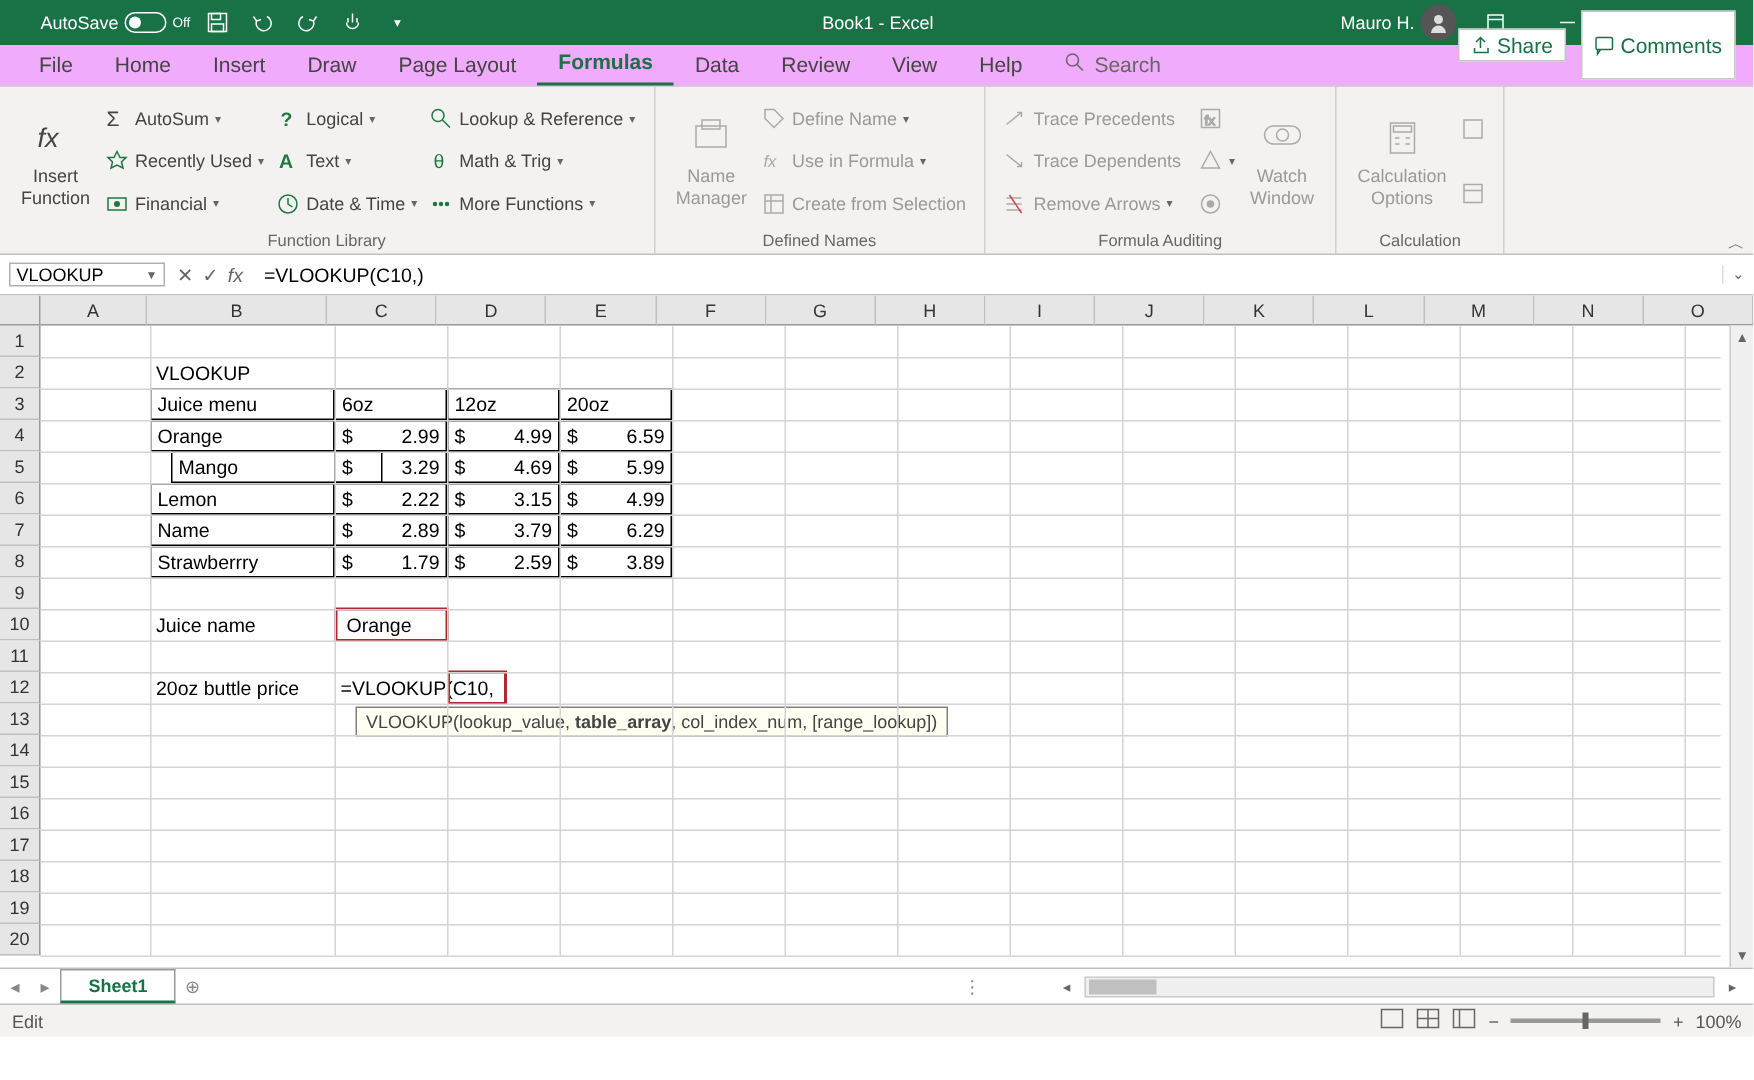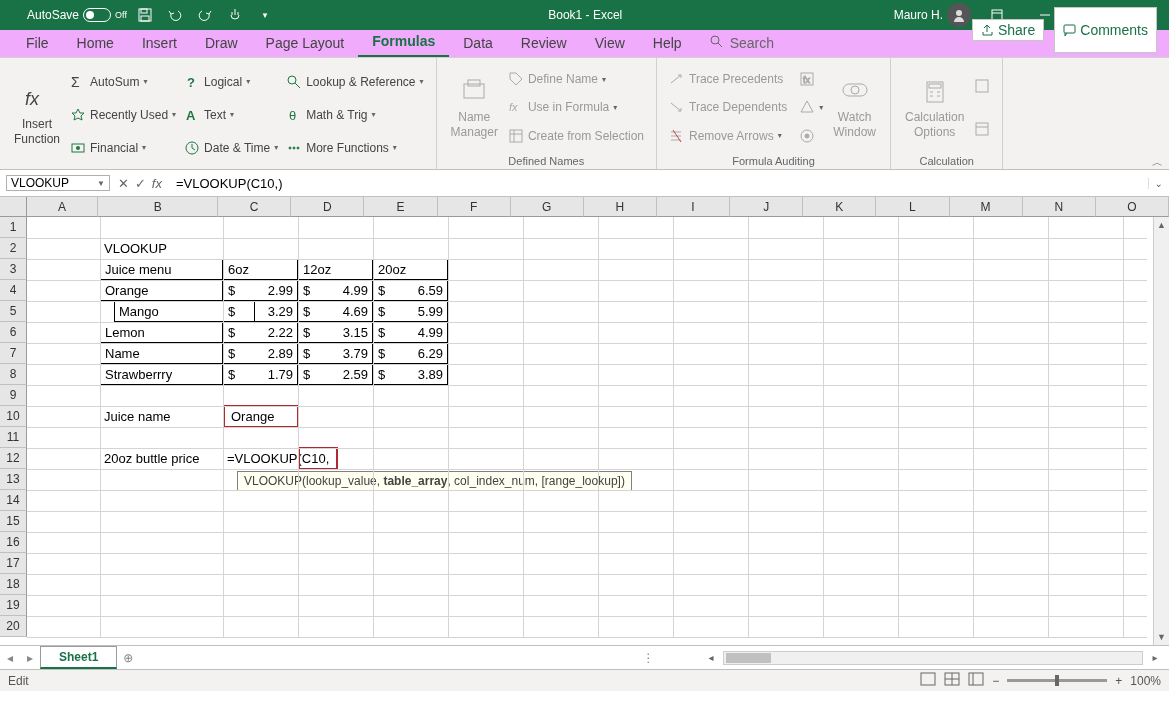--- a/index.html
+++ b/index.html
@@ -268,20 +268,21 @@
             <svg width="16" height="16" stroke="#1e7840" fill="none">
               <circle cx="4" cy="8" r="1" fill="#1e7840"></circle>
               <circle cx="8" cy="8" r="1" fill="#1e7840"></circle>
               <circle cx="12" cy="8" r="1" fill="#1e7840"></circle>
             </svg>
             <span>More Functions</span>
             <span class="dd">▾</span>
           </div>
       </div>
     </div>
+    <div class="rgroup-name">Function Library</div>
   </div>
 
   <div class="rgroup">
     <div class="rgroup-body">
       <div class="big-btn disabled">
         <div class="ico">
             <svg width="28" height="28" stroke="#aaa" fill="none">
               <rect x="4" y="6" width="20" height="14"></rect>
               <rect x="8" y="2" width="12" height="6"></rect>
             </svg>

